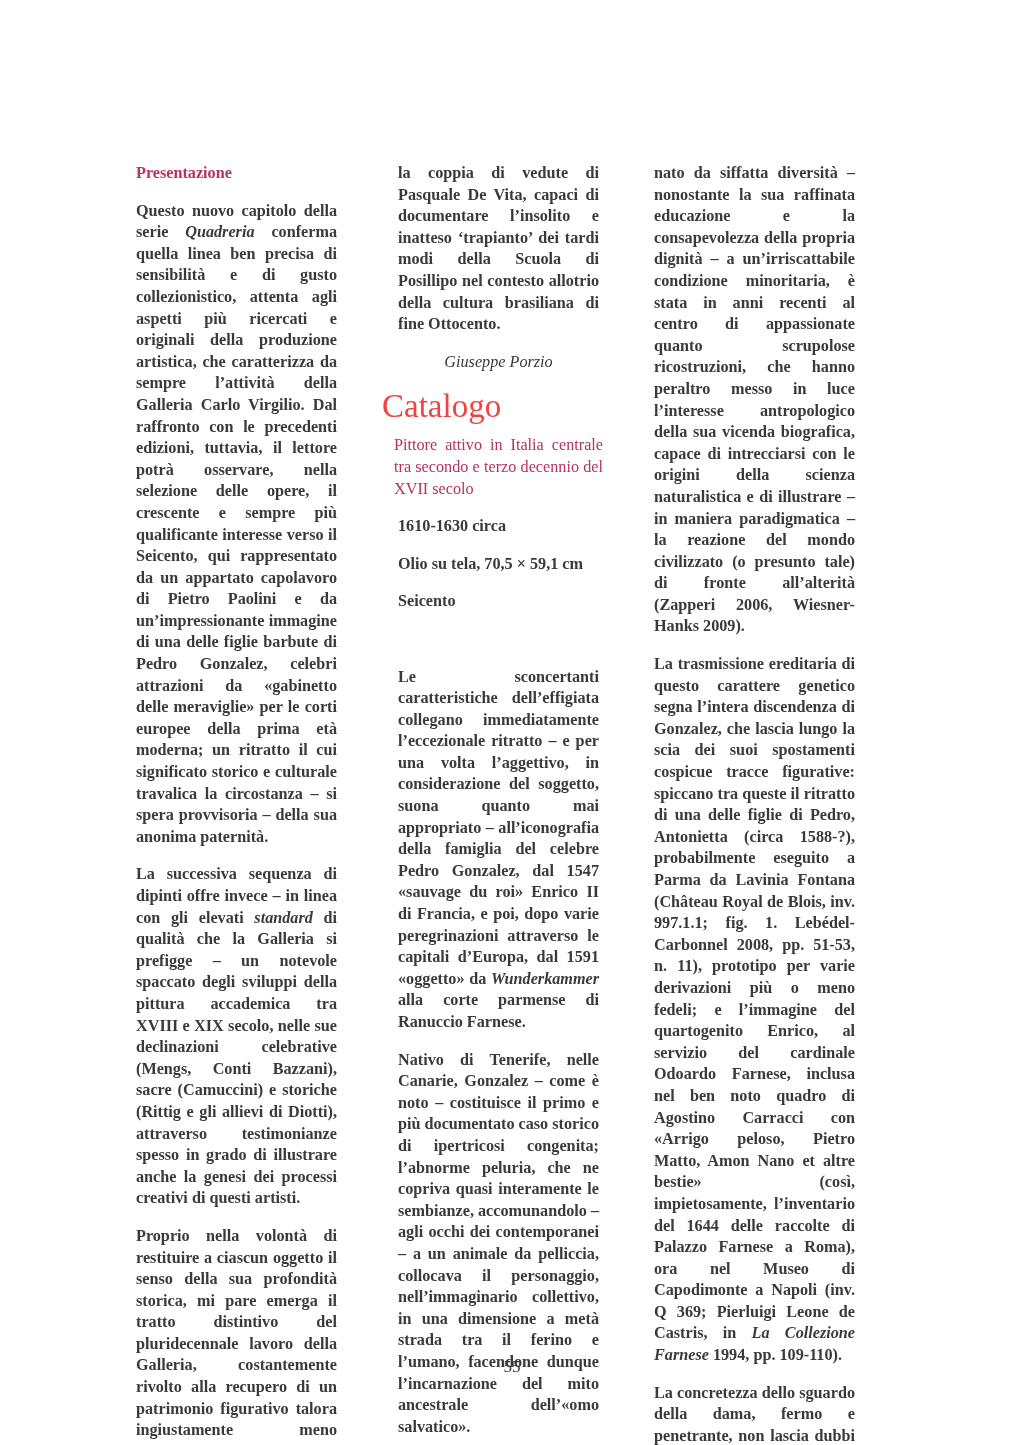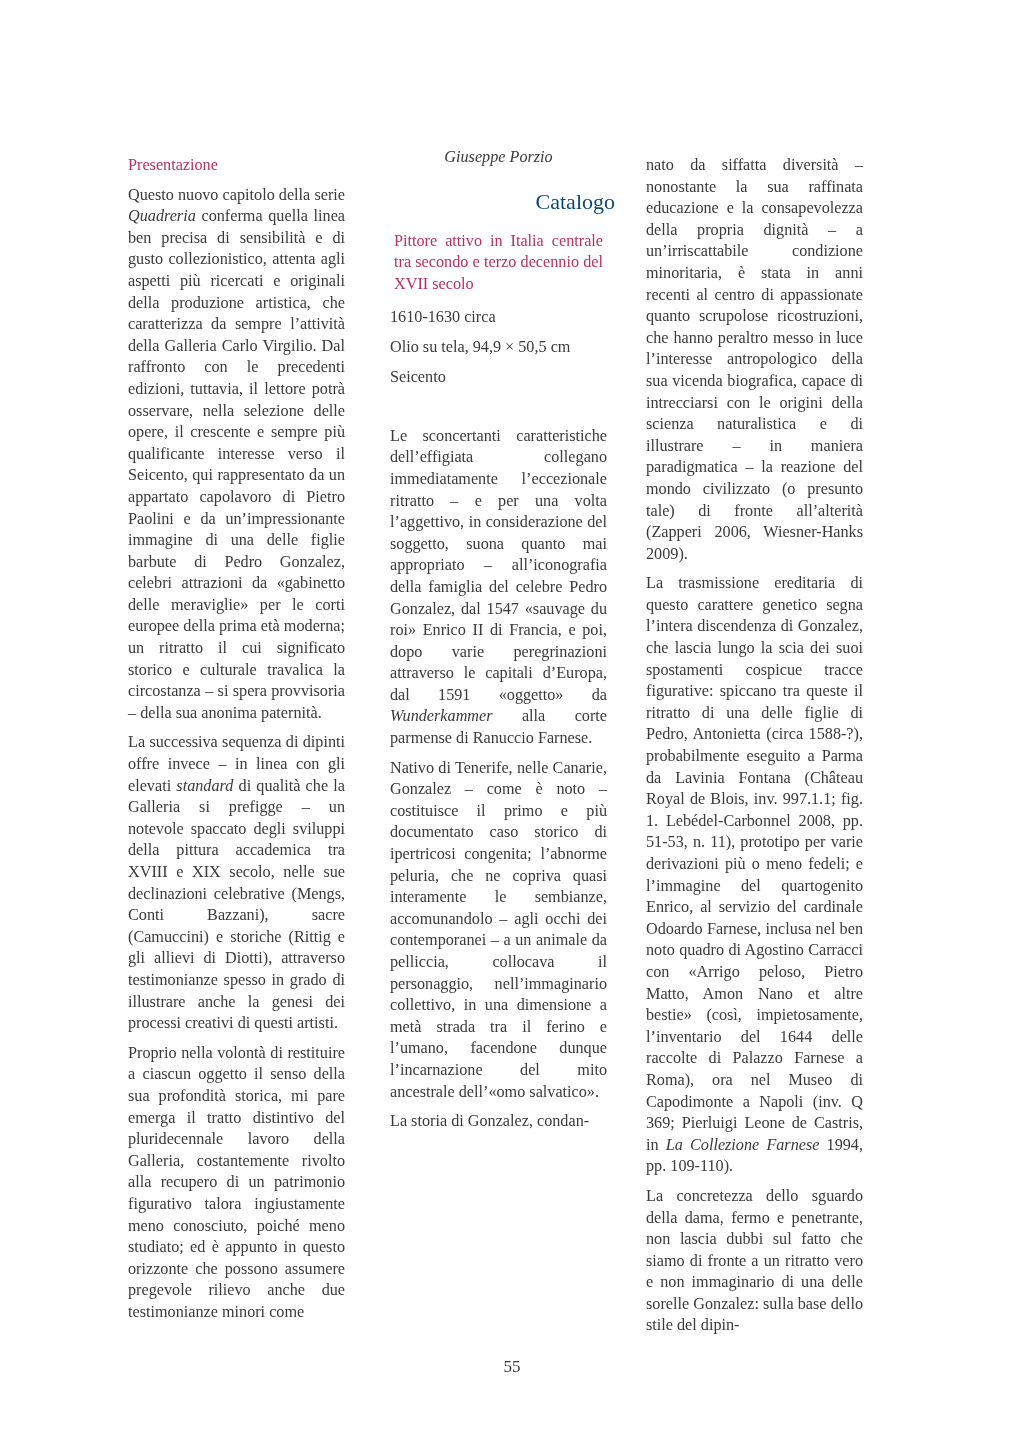--- a/index.html
+++ b/index.html
@@ -4,44 +4,45 @@
 <style>
   html, body { margin: 0; padding: 0; background: #ffffff; }
   body { width: 1024px; height: 1445px; position: relative; overflow: hidden;
     font-family: "Liberation Serif", "DejaVu Serif", serif; color: #3a3a3a; }
   .col { position: absolute; top: 147px; width: 233px; font-size: 16.2px; line-height: 21.6px;
     text-align: justify; }
   .col1 { left: 120px; }
   .col2 { left: 382px; }
   .col3 { left: 638px; }
   .accent { color: #b8325e; }
-  .p { margin: 8px; hyphens: manual; }
+  .p { margin: 16px; hyphens: manual; font-weight: bold; }
   .sig { text-align: center; font-style: italic; margin: 0; }
-  .h-catalogo { text-align: right; font-size: 22px; line-height: 30px; margin: 18px 0 14px 0; color: #0c4a6e; }
+  .h-catalogo { text-align: left; font-size: 33px; line-height: 30px; margin: 18px 0 14px 0; color: #ef4444; }
   .cat-head { margin: 12px; color: #b8325e; }
   .i { font-style: italic; }
   .spacer { height: 21.6px; }
   .pagenum { position: absolute; top: 1357px; left: 0; width: 1024px; text-align: center; font-size: 17px; color: #3a3a3a; }
 </style>
 </head>
 <body>
 
 <div class="col col1">
   <p class="p accent">Presentazione</p>
   <p class="p"><span>Questo nuovo capitolo della serie </span><span class="i">Quadreria</span><span> conferma quella linea ben precisa di sensibilità e di gusto collezionistico, attenta agli aspetti più ricercati e originali della produzione artistica, che caratterizza da sempre l’attività della Galleria Carlo Virgilio. Dal raffronto con le precedenti edizioni, tuttavia, il lettore potrà osservare, nella selezione delle opere, il crescente e sempre più qualificante interesse verso il Seicento, qui rappresentato da un appartato capolavoro di Pietro Paolini e da un’impressionante immagine di una delle figlie barbute di Pedro Gonzalez, celebri attrazioni da «gabinetto delle meraviglie» per le corti europee della prima età moderna; un ritratto il cui significato storico e culturale travalica la circostanza – si spera provvisoria – della sua anonima paternità.</span></p>
   <p class="p"><span>La successiva sequenza di dipinti offre invece – in linea con gli elevati </span><span class="i">standard</span><span> di qualità che la Galleria si prefigge – un notevole spaccato degli sviluppi della pittura accademica tra XVIII e XIX secolo, nelle sue declinazioni celebrative (Mengs, Conti Bazzani), sacre (Camuccini) e storiche (Rittig e gli allievi di Diotti), attraverso testimonianze spesso in grado di illustrare anche la genesi dei processi creativi di questi artisti.</span></p>
   <p class="p">Proprio nella volontà di restituire a ciascun oggetto il senso della sua profondità storica, mi pare emerga il tratto distintivo del pluridecennale lavoro della Galleria, costantemente rivolto alla recupero di un patrimonio figurativo talora ingiustamente meno conosciuto, poiché meno studiato; ed è appunto in questo orizzonte che possono assumere pregevole rilievo anche due testimonianze minori come</p>
 </div>
 
 <div class="col col2">
+  <p class="p">la coppia di vedute di Pasquale De Vita, capaci di documentare l’insolito e inatteso ‘trapianto’ dei tardi modi della Scuola di Posillipo nel contesto allotrio della cultura brasiliana di fine Ottocento.</p>
   <p class="sig">Giuseppe Porzio</p>
   <div class="h-catalogo">Catalogo</div>
   <p class="cat-head">Pittore attivo in Italia centrale tra secondo e terzo decennio del XVII secolo</p>
   <p class="p">1610-1630 circa</p>
-  <p class="p">Olio su tela, 94,9 × 50,5 cm</p>
+  <p class="p">Olio su tela, 70,5 × 59,1 cm</p>
   <p class="p">Seicento</p>
   <div class="spacer"></div>
   <p class="p"><span>Le sconcertanti caratteristiche dell’effigiata collegano immediatamente l’eccezionale ritratto – e per una volta l’aggettivo, in considerazione del soggetto, suona quanto mai appropriato – all’iconografia della famiglia del celebre Pedro Gonzalez, dal 1547 «sauvage du roi» Enrico II di Francia, e poi, dopo varie peregrinazioni attraverso le capitali d’Europa, dal 1591 «oggetto» da </span><span class="i">Wunderkammer</span><span> alla corte parmense di Ranuccio Farnese.</span></p>
   <p class="p">Nativo di Tenerife, nelle Canarie, Gonzalez – come è noto – costituisce il primo e più documentato caso storico di ipertricosi congenita; l’abnorme peluria, che ne copriva quasi interamente le sembianze, accomunandolo – agli occhi dei contemporanei – a un animale da pelliccia, collocava il personaggio, nell’immaginario collettivo, in una dimensione a metà strada tra il ferino e l’umano, facendone dunque l’incarnazione del mito ancestrale dell’«omo salvatico».</p>
   <p class="p">La storia di Gonzalez, condan-</p>
 </div>
 
 <div class="col col3">
   <p class="p">nato da siffatta diversità – nonostante la sua raffinata educazione e la consapevolezza della propria dignità – a un’irriscattabile condizione minoritaria, è stata in anni recenti al centro di appassionate quanto scrupolose ricostruzioni, che hanno peraltro messo in luce l’interesse antropologico della sua vicenda biografica, capace di intrecciarsi con le origini della scienza naturalistica e di illustrare – in maniera paradigmatica – la reazione del mondo civilizzato (o presunto tale) di fronte all’alterità (Zapperi 2006, Wiesner-Hanks 2009).</p>
   <p class="p"><span>La trasmissione ereditaria di questo carattere genetico segna l’intera discendenza di Gonzalez, che lascia lungo la scia dei suoi spostamenti cospicue tracce figurative: spiccano tra queste il ritratto di una delle figlie di Pedro, Antonietta (circa 1588-?), probabilmente eseguito a Parma da Lavinia Fontana (Château Royal de Blois, inv. 997.1.1; fig. 1. Lebédel-Carbonnel 2008, pp. 51-53, n. 11), prototipo per varie derivazioni più o meno fedeli; e l’immagine del quartogenito Enrico, al servizio del cardinale Odoardo Farnese, inclusa nel ben noto quadro di Agostino Carracci con «Arrigo peloso, Pietro Matto, Amon Nano et altre bestie» (così, impietosamente, l’inventario del 1644 delle raccolte di Palazzo Farnese a Roma), ora nel Museo di Capodimonte a Napoli (inv. Q 369; Pierluigi Leone de Castris, in </span><span class="i">La Collezione Farnese</span><span> 1994, pp. 109-110).</span></p>

